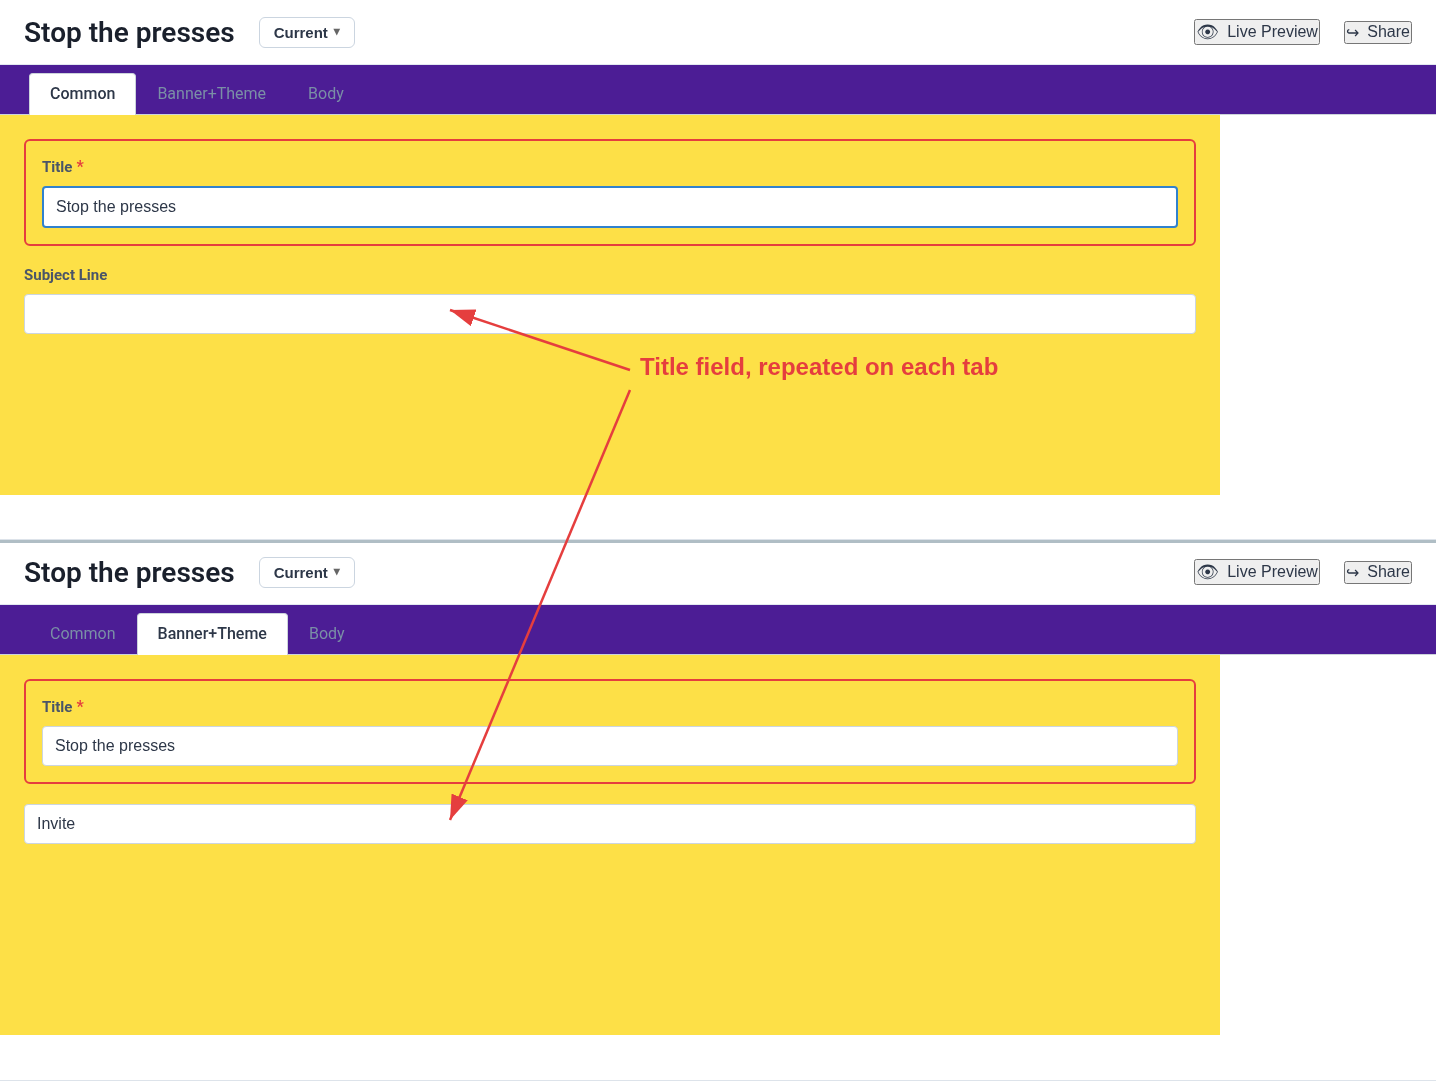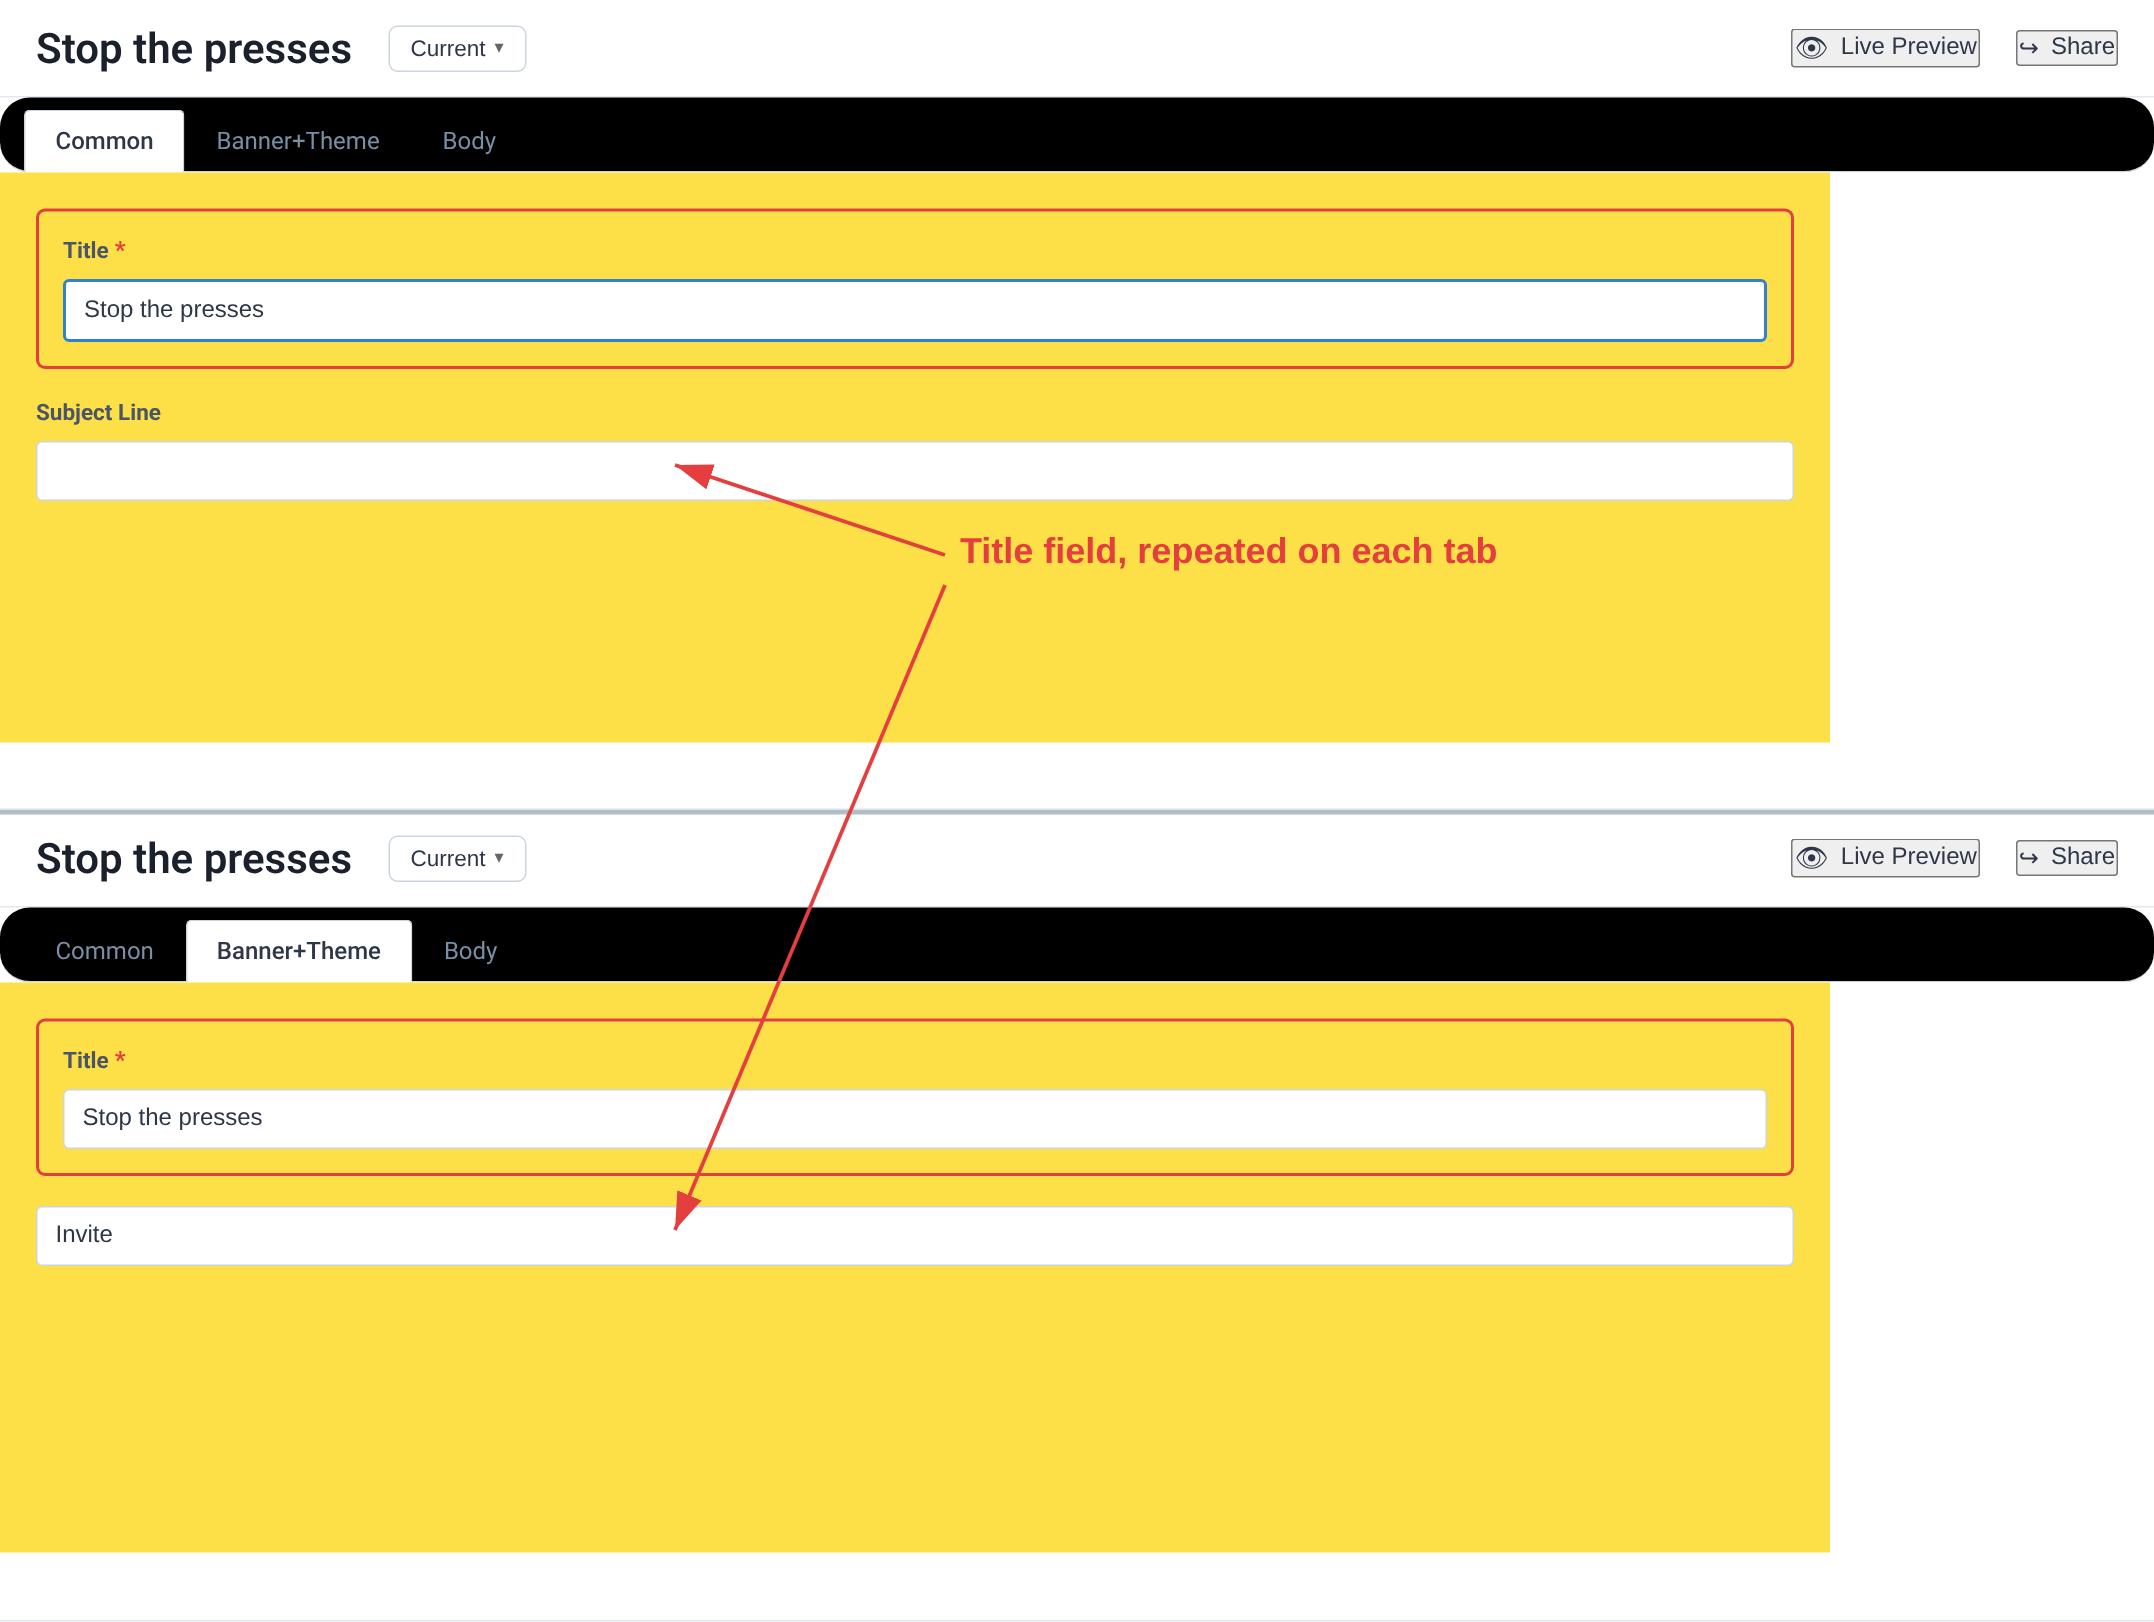--- a/index.html
+++ b/index.html
@@ -50,20 +50,21 @@
       display: flex;
       gap: 6px;
       border: 1px solid #cbd5e0;
       border-radius: 6px;
       padding: 6px 14px;
       font-size: 15px;
       color: #2d3748;
       background: #fff;
       cursor: pointer;
       margin-left: 4px;
+      font-weight: bold;
     }
 
     .current-dropdown .chevron {
       font-size: 12px;
       color: #666;
     }
 
     .header-right {
       margin-left: auto;
       display: flex;
@@ -94,26 +95,25 @@
       cursor: pointer;
     }
 
     .share-icon {
       font-size: 16px;
     }
 
     
     .tabs-bar {
       display: flex;
-      background: #000000;
+      background: #4c1d95;
       border-bottom: 1px solid #ccd3db;
       height: 50px;
       align-items: flex-end;
-      padding: 0 16px;
-      border-radius: 20px;
+      padding: 0 29px;
     }
 
     .tab {
       padding: 10px 20px 12px;
       font-size: 16px;
       cursor: pointer;
       color: #7a8fa6;
       border: 1px solid transparent;
       border-bottom: none;
       border-radius: 4px 4px 0 0;

